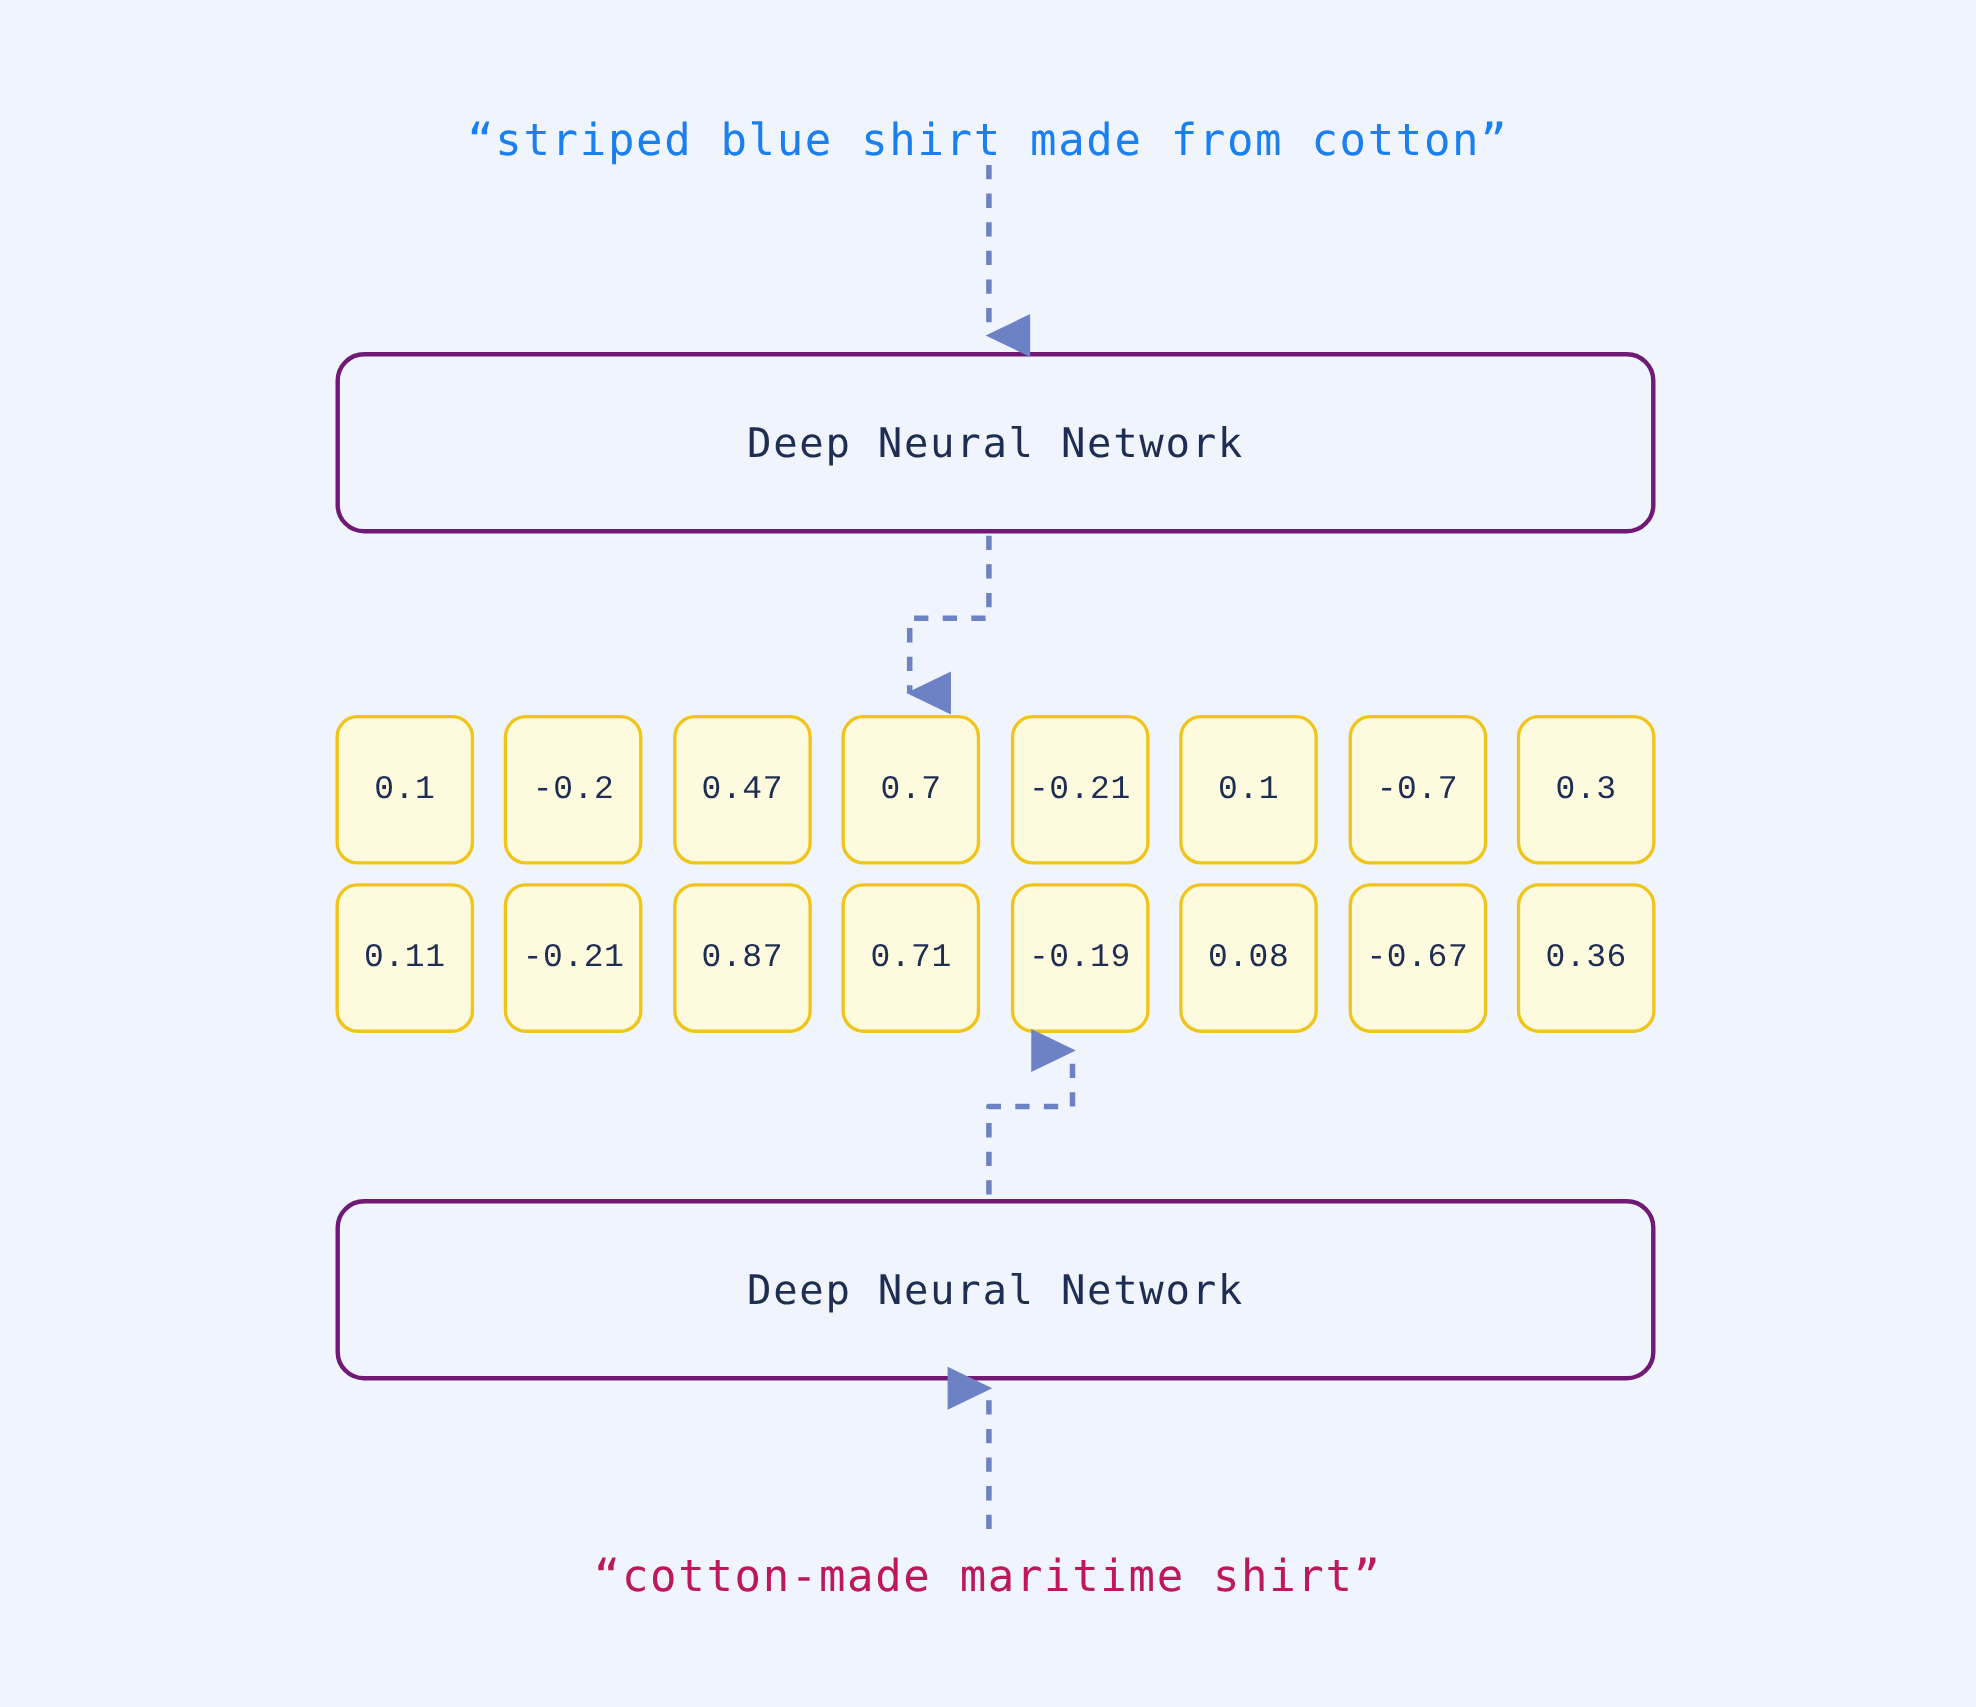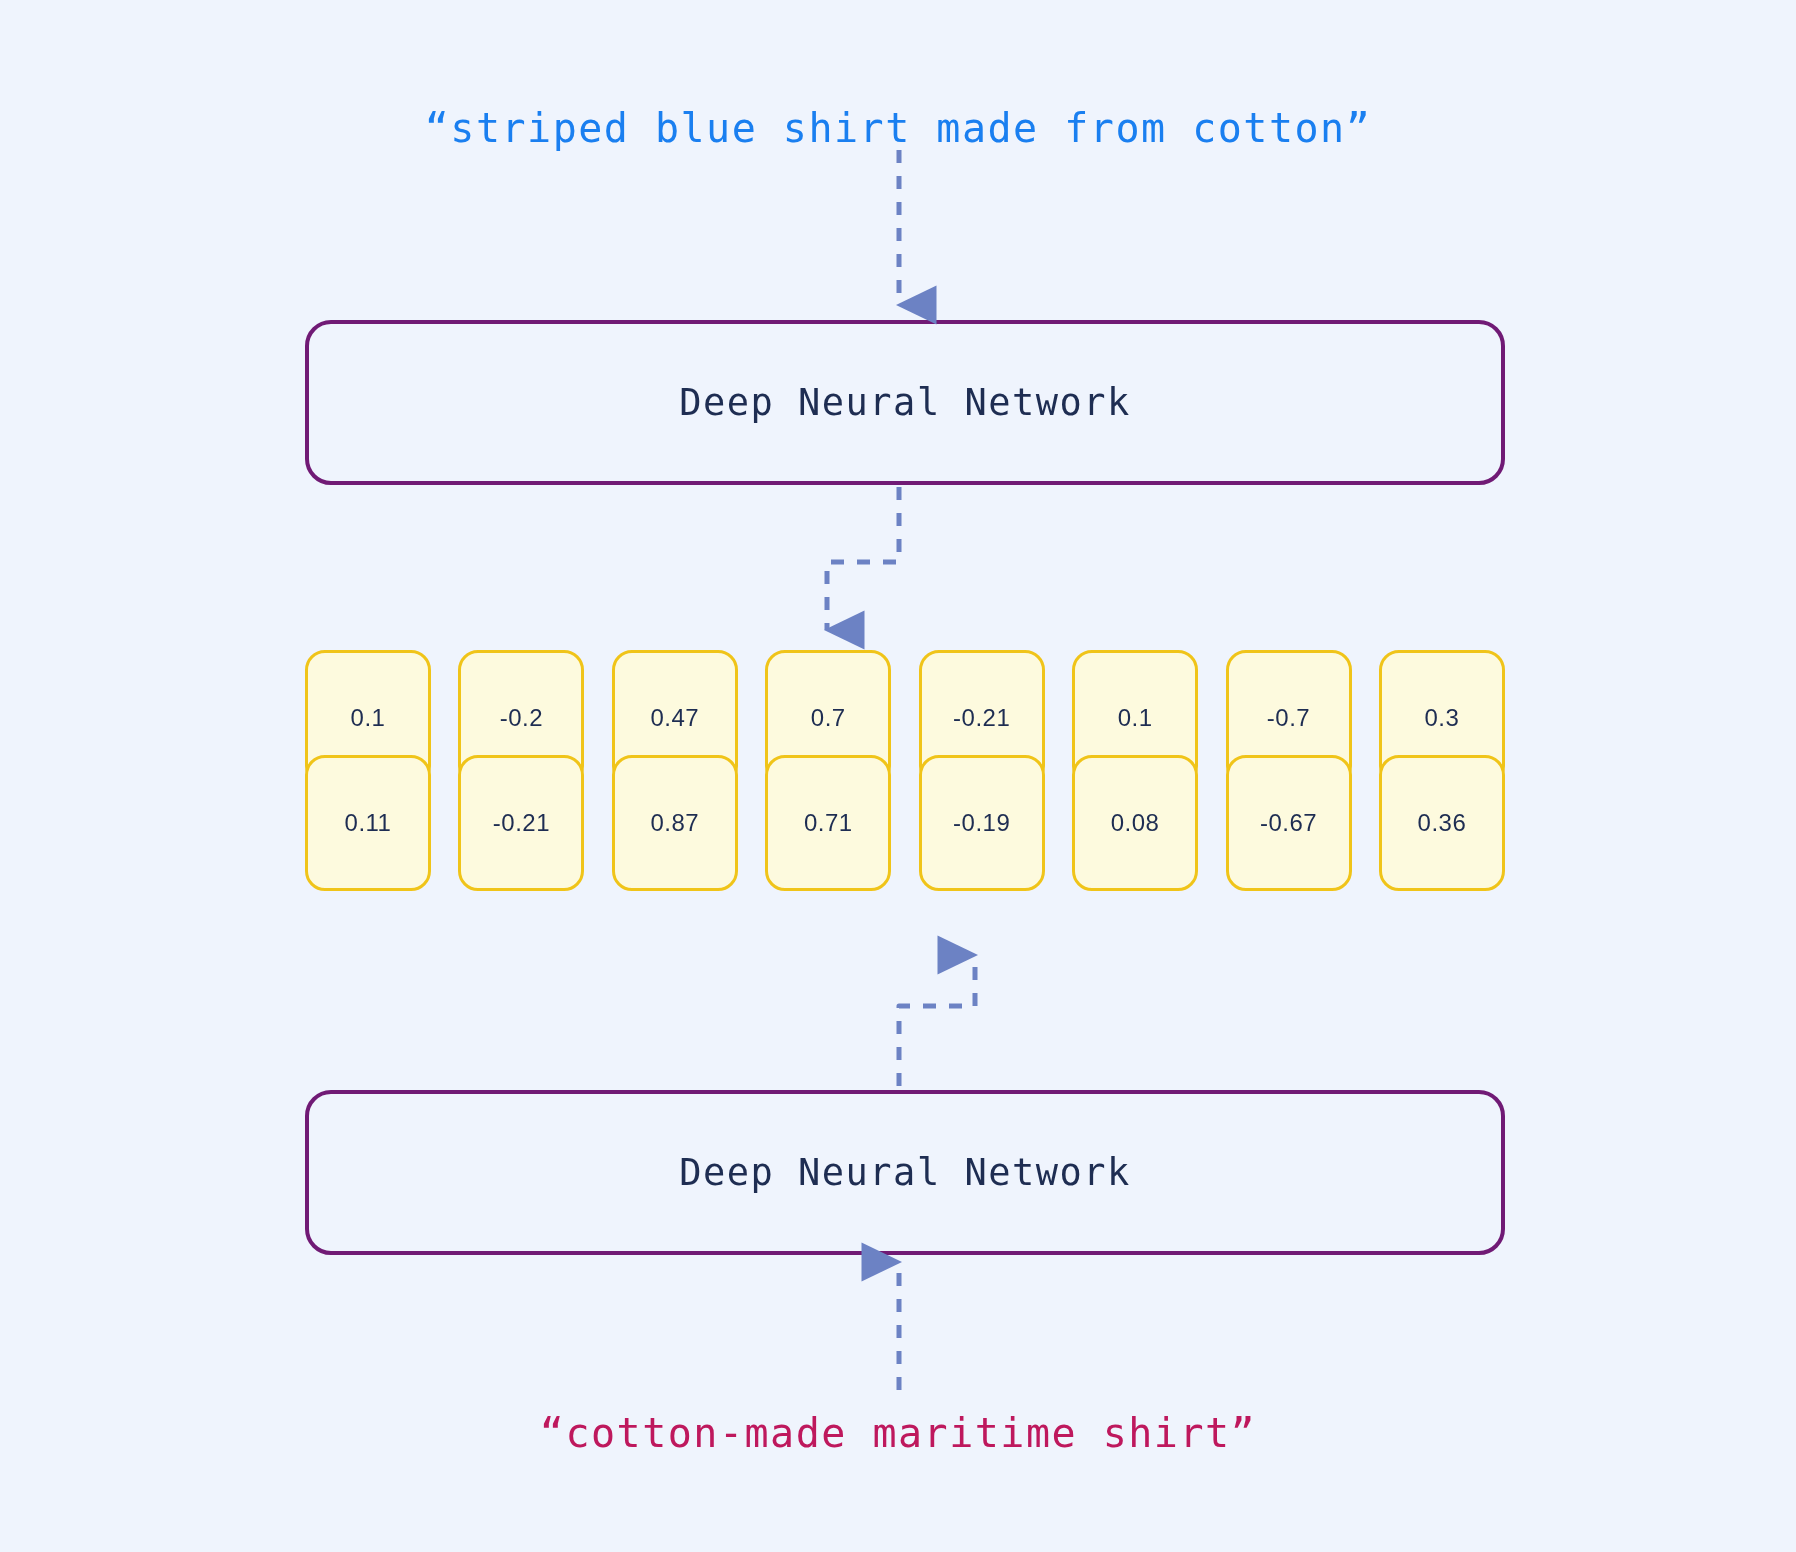--- a/index.html
+++ b/index.html
@@ -67,34 +67,34 @@
 
   
   .embedding-row {
     position: absolute;
     left: 305px;
     width: 1200px;
     display: flex;
     justify-content: space-between;
   }
   #embedding-row-1 { top: 650px; }
-  #embedding-row-2 { top: 755px; }
+  #embedding-row-2 { top: 803px; }
 
   .embedding-cell {
     width: 126px;
     height: 136px;
     box-sizing: border-box;
     border: 3px solid #f0c419;
     border-radius: 20px;
     background: #fdfade;
     display: flex;
     align-items: center;
     justify-content: center;
-    font-family: Liberation Sans, sans-serif;
-    font-size: 24px;
+    font-family: Liberation Mono, monospace;
+    font-size: 30px;
     color: #1e2d52;
     letter-spacing: 0.5px;
   }
 
   
   #arrows {
     position: absolute;
     left: 0; top: 0;
     width: 1796px;
     height: 1552px;

